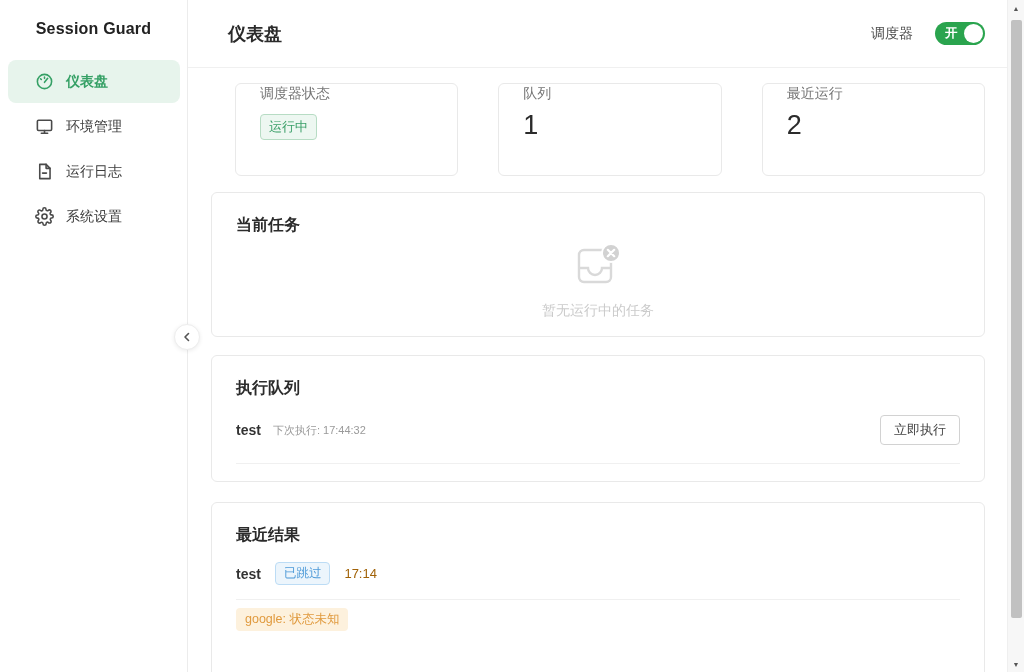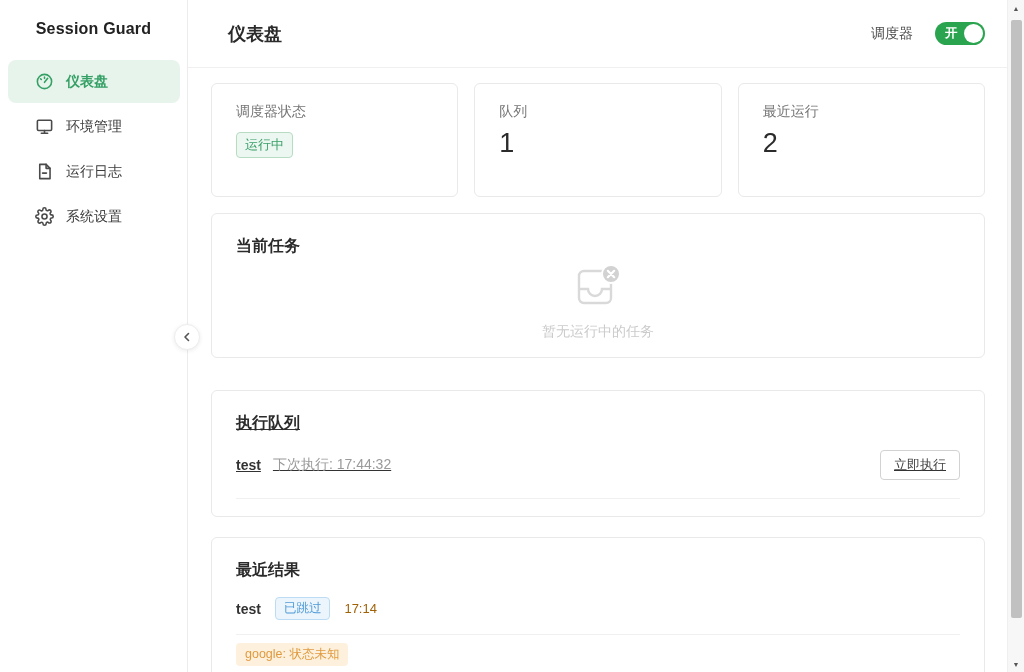--- a/index.html
+++ b/index.html
@@ -43,39 +43,39 @@
   }
   .toggle-text { color:#fff; font-size:12.5px; font-weight:bold; margin-left:10px; }
   .toggle-knob { position:absolute; right:2px; top:2px; width:19px; height:19px; border-radius:50%; background:#fff; }
 
   .content { flex:1; padding:15px 22px 0 23px; overflow:hidden; }
 
   .card { background:#fff; border:1px solid #e9e9e9; border-radius:6px; }
 
   
   .stats-row { display:grid; grid-template-columns:repeat(3,1fr); gap:16px; }
-  .stat-card { height:114px; padding:19px 24px; }
+  .stat-card { height:93px; padding:1px 24px;margin-left:24px; }
   .stat-label { font-size:14px; color:#757575; }
   .stat-value { font-size:27px; color:#2b2b2b; margin-top:6px; line-height:1.2; }
   .badge-green {
     display:inline-block; margin-top:11px; padding:3px 8px; font-size:13px;
     color:#3a9f68; background:#edf7f1; border:1px solid #b7dcc4; border-radius:4px;
   }
 
   
   .section-title { font-size:16px; font-weight:bold; color:#2b2b2b; }
 
   .current-card { margin-top:16px; height:145px; padding:22px 24px; }
   .empty-wrap { display:flex; flex-direction:column; align-items:center; margin-top:8px; }
   .empty-text { margin-top:12px; font-size:14px; color:#cbcbcb; }
 
-  .queue-card { margin-top:32px; height:127px; padding:22px 24px 0;text-decoration:underline; }
+  .queue-card { margin-top:18px; height:127px; padding:22px 24px 0; }
   .queue-row { display:flex; align-items:center; margin-top:16px; padding-bottom:18px; border-bottom:1px solid #f0f0f0; }
   .item-name { font-size:14px; font-weight:bold; color:#333; }
-  .item-meta { font-size:14px; color:#9a9a9a; margin-left:12px; }
+  .item-meta { font-size:11px; color:#9a9a9a; margin-left:12px; }
   .run-now-btn {
     margin-left:auto; background:#fff; border:1px solid #d2d2d2; border-radius:4px;
     padding:5px 13px; font-size:13px; color:#444; cursor:pointer;
     font-family:"Liberation Sans","DejaVu Sans",sans-serif;
   }
 
   .recent-card { margin-top:20px; padding:22px 24px; height:220px; }
   .result-row { display:flex; align-items:center; }
   .row-skipped { padding:16px 0 14px; border-bottom:1px solid #f0f0f0; }
   .row-warn { padding:15px 0 0; }

